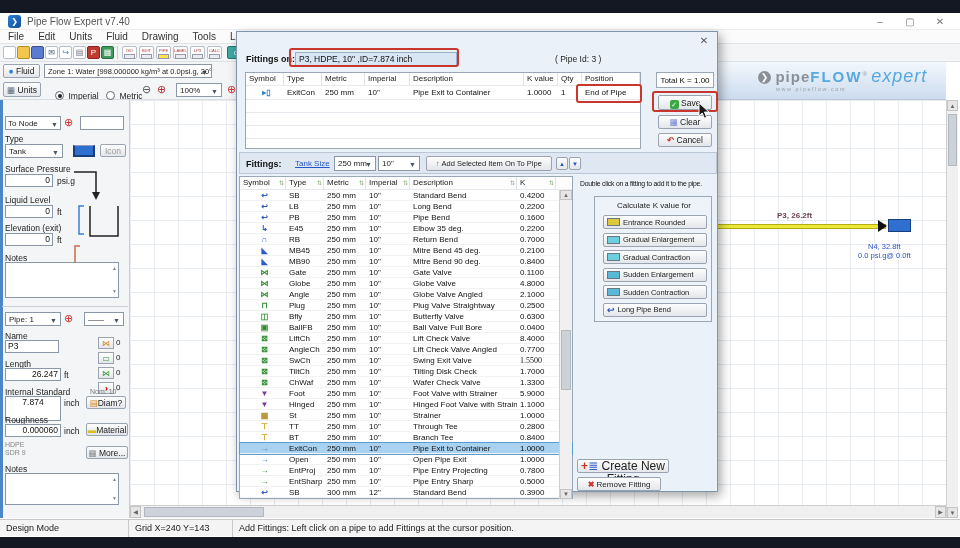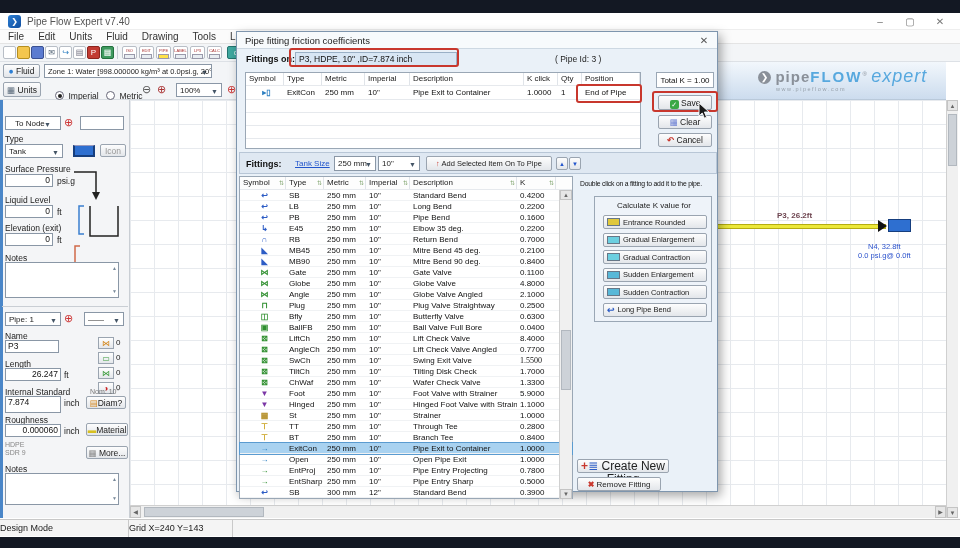--- a/index.html
+++ b/index.html
@@ -35,21 +35,21 @@
   
   .canvas{position:absolute;left:130px;top:87px;width:816px;height:418px;background:#fff;
     background-image:linear-gradient(#e7eaee 1px,transparent 1px),linear-gradient(90deg,#e7eaee 1px,transparent 1px);
     background-size:24px 24px;}
   .logoband{position:absolute;left:718px;top:49px;width:228px;height:38px;background:linear-gradient(#f2f7fc,#ccdcee);border-bottom:1px solid #b9c9da;}
   .vscroll{position:absolute;left:946px;top:87px;width:12px;height:418px;background:#f0f0f0;border-left:1px solid #d0d0d0;}
   .hscroll{position:absolute;left:130px;top:492px;width:816px;height:13px;background:#f0f0f0;border-top:1px solid #d0d0d0;}
   .sarrow{position:absolute;font-size:6px;color:#666;background:#e6e6e6;border:1px solid #c4c4c4;text-align:center;}
   
   .statusbar{position:absolute;left:0;top:506px;width:960px;height:17px;background:#f4f4f4;border-top:1px solid #c8c8c8;font-size:9px;color:#222;}
-  .scell{position:absolute;top:0;height:17px;line-height:17px;border-right:1px solid #c9c9c9;overflow:hidden;white-space:nowrap;}
+  .scell{position:absolute;top:0;height:17px;line-height:17px;padding-left:6px;border-right:1px solid #c9c9c9;overflow:hidden;white-space:nowrap;}
   
   .dialog{position:absolute;left:236px;top:31px;width:482px;height:461px;background:#eaf1f8;border:1px solid #7e95ad;box-shadow:3px 4px 10px rgba(0,0,0,.35);z-index:10;}
   .dtitle{position:absolute;left:0;top:0;width:480px;height:17px;background:#f7fafc;border-bottom:1px solid #cdd8e2;font-size:9.5px;color:#222;line-height:17px;padding-left:8px;}
   .dclose{position:absolute;right:6px;top:2px;width:14px;height:13px;color:#555;font-size:10px;text-align:center;line-height:13px;}
   .tbl{position:absolute;background:#fff;border:1px solid #9aa7b5;}
   .trow{display:flex;border-bottom:1px solid #e6e9ed;height:13px;align-items:center;}
   .th{font-size:8px;color:#222;border-right:1px solid #e0e4e9;padding-left:3px;height:12px;line-height:12px;overflow:hidden;white-space:nowrap;}
   .td{font-size:8px;color:#111;padding-left:3px;overflow:hidden;white-space:nowrap;}
   .sorti{color:#8a7;font-size:6px;float:right;margin-right:1px;}
   .lrow{display:flex;height:11px;align-items:center;border-bottom:1px solid #f0f2f4;}
@@ -151,21 +151,21 @@
     </div>
     <div class="hscroll">
       <span class="sarrow" style="left:0;top:0;width:11px;height:12px;line-height:11px;">◀</span>
       <span class="sarrow" style="right:0;top:0;width:11px;height:12px;line-height:11px;">▶</span>
       <span class="abs" style="left:14px;top:1px;width:120px;height:10px;background:#cdd2d8;border:1px solid #b2b8bf;"></span>
     </div>
 
     <div class="sidebar">
       <div class="edgeblue" style="left:0;top:0;height:418px;"></div>
 
-      <div class="dd abs" style="left:5px;top:16px;width:56px;height:14px;line-height:13px;padding:0 9px;"><span class="car">▼</span><span>To Node</span></div>
+      <div class="dd abs" style="left:5px;top:16px;width:56px;height:14px;line-height:13px;padding:0 2px;"><span class="car">▼</span><span>To Node</span></div>
       <span class="abs" style="left:64px;top:16px;font-size:11px;color:#c33;">⊕</span>
       <div class="fld abs" style="left:80px;top:16px;width:44px;height:14px;"></div>
       <div class="slbl abs" style="left:5px;top:34px;">Type</div>
       <div class="dd abs" style="left:5px;top:44px;width:58px;height:14px;line-height:13px;padding:0 3px;"><span class="car">▼</span><span>Tank</span></div>
       <div class="abs" style="left:73px;top:45px;width:22px;height:12px;background:#2e6fd0;border:2px solid #163e7e;border-top:1px solid #99b;"></div>
       <div class="btn abs" style="left:100px;top:44px;width:26px;height:13px;line-height:12px;color:#999;">Icon</div>
       <div class="slbl abs" style="left:5px;top:64px;">Surface Pressure</div>
       <div class="fld abs" style="left:5px;top:74px;width:48px;height:13px;text-align:right;">0</div>
       <div class="slbl abs" style="left:57px;top:76px;">psi.g</div>
       <div class="slbl abs" style="left:5px;top:95px;">Liquid Level</div>
@@ -208,59 +208,59 @@
         </div>
       <div class="cnt" style="top:281px;">
           <span class="cbtn" style="color:#cc2222;">◑</span>
           <i>0</i>
         </div>
       <div class="slbl abs" style="left:5px;top:259px;">Length</div>
       <div class="fld abs" style="left:5px;top:268px;width:56px;height:13px;text-align:right;">26.247</div>
       <div class="slbl abs" style="left:64px;top:270px;">ft</div>
       <div class="slbl abs" style="left:5px;top:287px;">Internal Standard</div>
       <div class="abs" style="left:90px;top:288px;font-size:7px;color:#777;">Nom: 10"</div>
-      <div class="fld abs" style="left:5px;top:296px;width:56px;height:17px;text-align:left;">7.874</div>
+      <div class="fld abs" style="left:5px;top:296px;width:56px;height:25px;text-align:center;">7.874</div>
       <div class="slbl abs" style="left:64px;top:298px;">inch</div>
       <div class="btn abs" style="left:86px;top:296px;width:40px;height:13px;line-height:12px;"><span style="color:#d4881f;">▤</span><span>Diam?</span></div>
       <div class="slbl abs" style="left:5px;top:315px;text-align:right;">Roughness</div>
       <div class="fld abs" style="left:5px;top:324px;width:56px;height:13px;text-align:right;">0.000060</div>
       <div class="slbl abs" style="left:64px;top:326px;">inch</div>
       <div class="btn abs" style="left:86px;top:323px;width:42px;height:13px;line-height:12px;"><span style="color:#d8c020;">▬</span><span>Material</span></div>
       <div class="abs" style="left:5px;top:341px;font-size:7px;color:#888;">HDPE</div>
       <div class="abs" style="left:5px;top:349px;font-size:7px;color:#888;">SDR  9</div>
       <div class="btn abs" style="left:86px;top:346px;width:42px;height:13px;line-height:12px;"><span style="color:#888;">▦</span> <span>More...</span></div>
       <div class="slbl abs" style="left:5px;top:364px;">Notes</div>
       <div class="note" style="left:5px;top:373px;width:114px;height:32px;">
           <span class="tinyarr" style="top:3px;">▲</span>
           <span class="tinyarr" style="bottom:3px;">▼</span>
         </div>
     </div>
 
     <div class="statusbar">
       <div class="scell" style="left:0;width:129px;">Design Mode</div>
       <div class="scell" style="left:129px;width:104px;">Grid  X=240  Y=143</div>
+      <div class="scell" style="left:233px;width:725px;border-right:none;">Add Fittings: Left click on a pipe to add Fittings at the cursor position.</div>
     </div>
   </div>
 
   <div class="dialog">
-    <div class="dtitle">Pipe fitting friction coefficients</div>
     <div class="dclose">✕</div>
 
     <div class="abs" style="left:9px;top:22px;font-size:9px;font-weight:bold;color:#111;">Fittings on:</div>
     <div class="abs" style="left:58px;top:20px;width:162px;height:14px;background:#d8e6f4;border:1px solid #9ab0c6;font-size:8.5px;line-height:13px;padding-left:3px;color:#111;white-space:nowrap;overflow:hidden;">P3, HDPE, 10" ,ID=7.874 inch</div>
     <div class="abs" style="left:318px;top:22px;font-size:8.5px;color:#222;">( Pipe Id: 3 )</div>
 
     <div class="tbl" style="left:8px;top:40px;width:396px;height:77px;">
       <div class="trow" id="curHead" style="background:#fff;height:13px;">
           <span class="th" style="width: 38px;">Symbol</span>
           <span class="th" style="width: 38px;">Type</span>
           <span class="th" style="width: 43px;">Metric</span>
           <span class="th" style="width: 45px;">Imperial</span>
           <span class="th" style="width: 114px;">Description</span>
-          <span class="th" style="width: 34px;">K click</span>
+          <span class="th" style="width: 34px;">K value</span>
           <span class="th" style="width: 24px;">Qty</span>
           <span class="th" style="width: 58px;">Position</span>
         </div>
       <div class="trow" style="height:14px;">
         <span class="td licon" style="width:38px;color:#2d7fc1;">▸▯</span>
         <span class="td" style="width:38px;">ExitCon</span>
         <span class="td" style="width:43px;">250 mm</span>
         <span class="td" style="width:45px;">10"</span>
         <span class="td" style="width:114px;">Pipe Exit to Container</span>
         <span class="td" style="width:34px;">1.0000</span>

